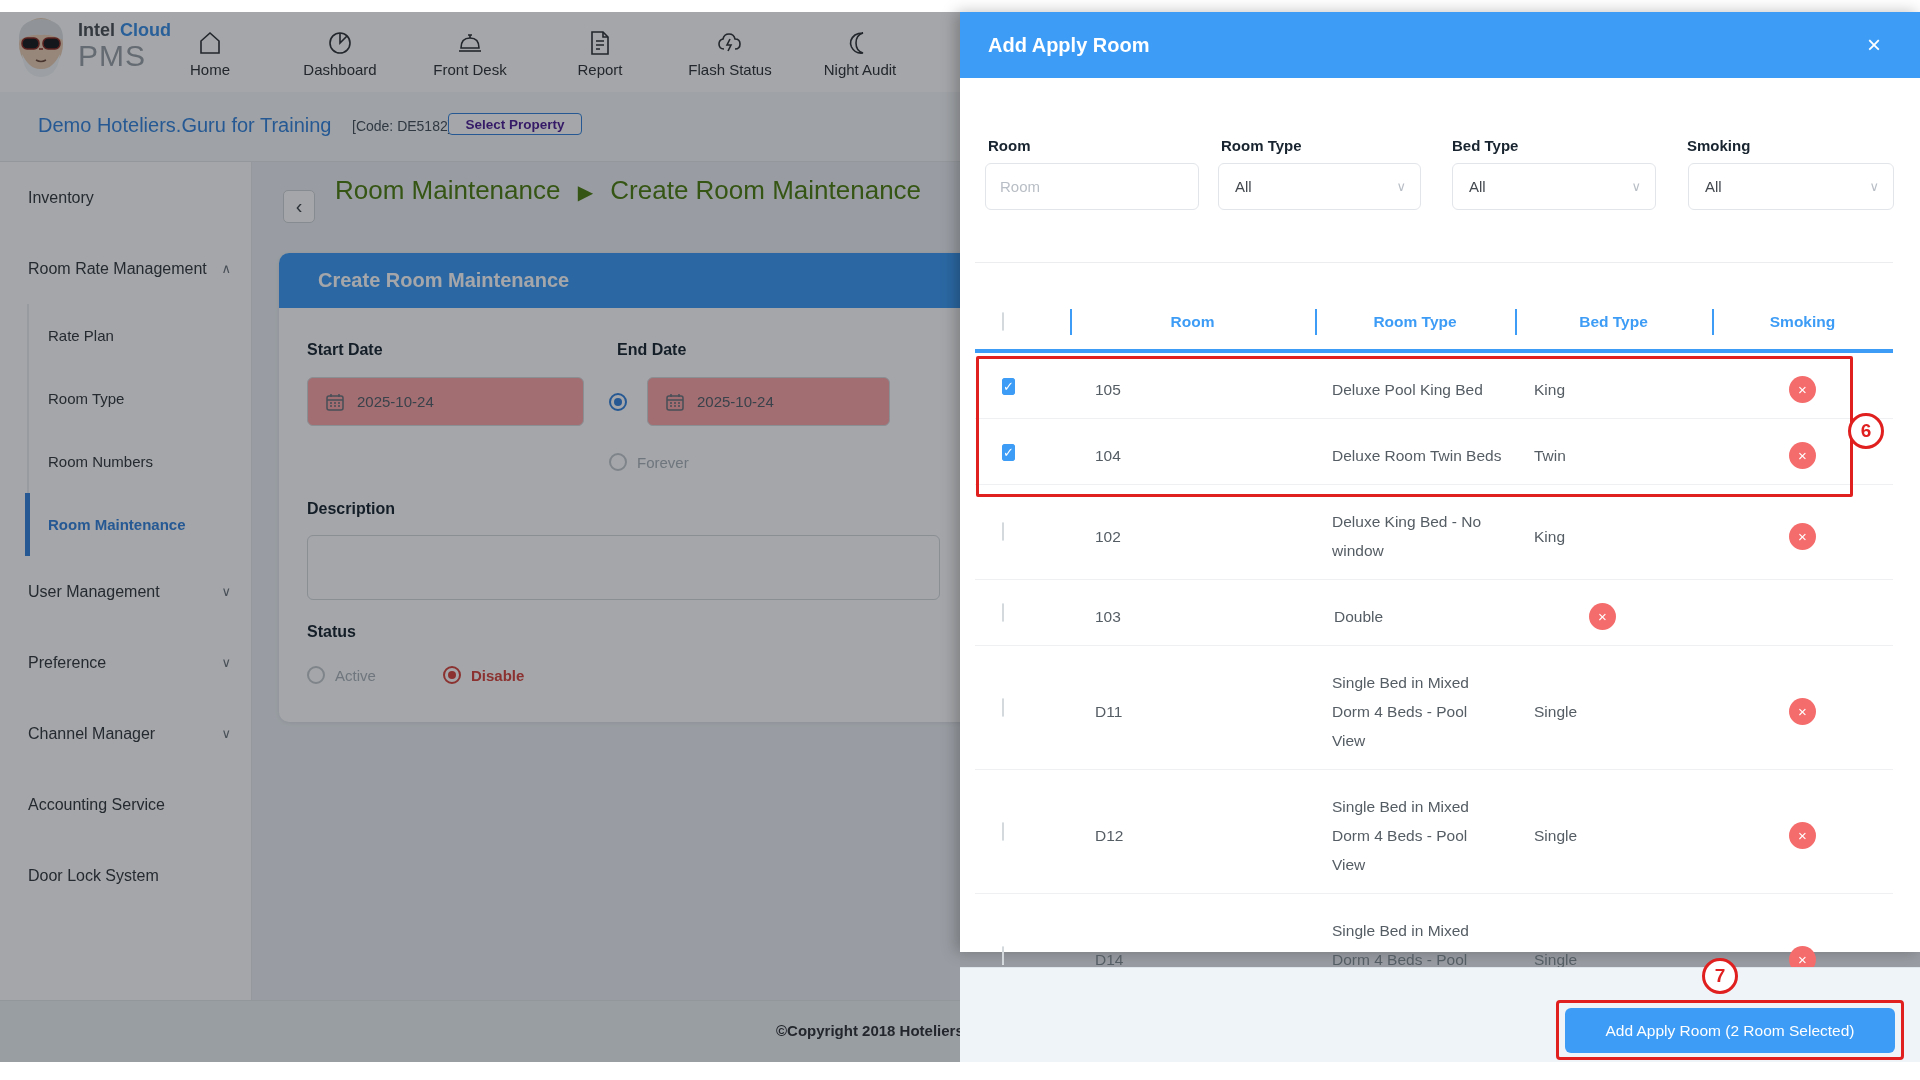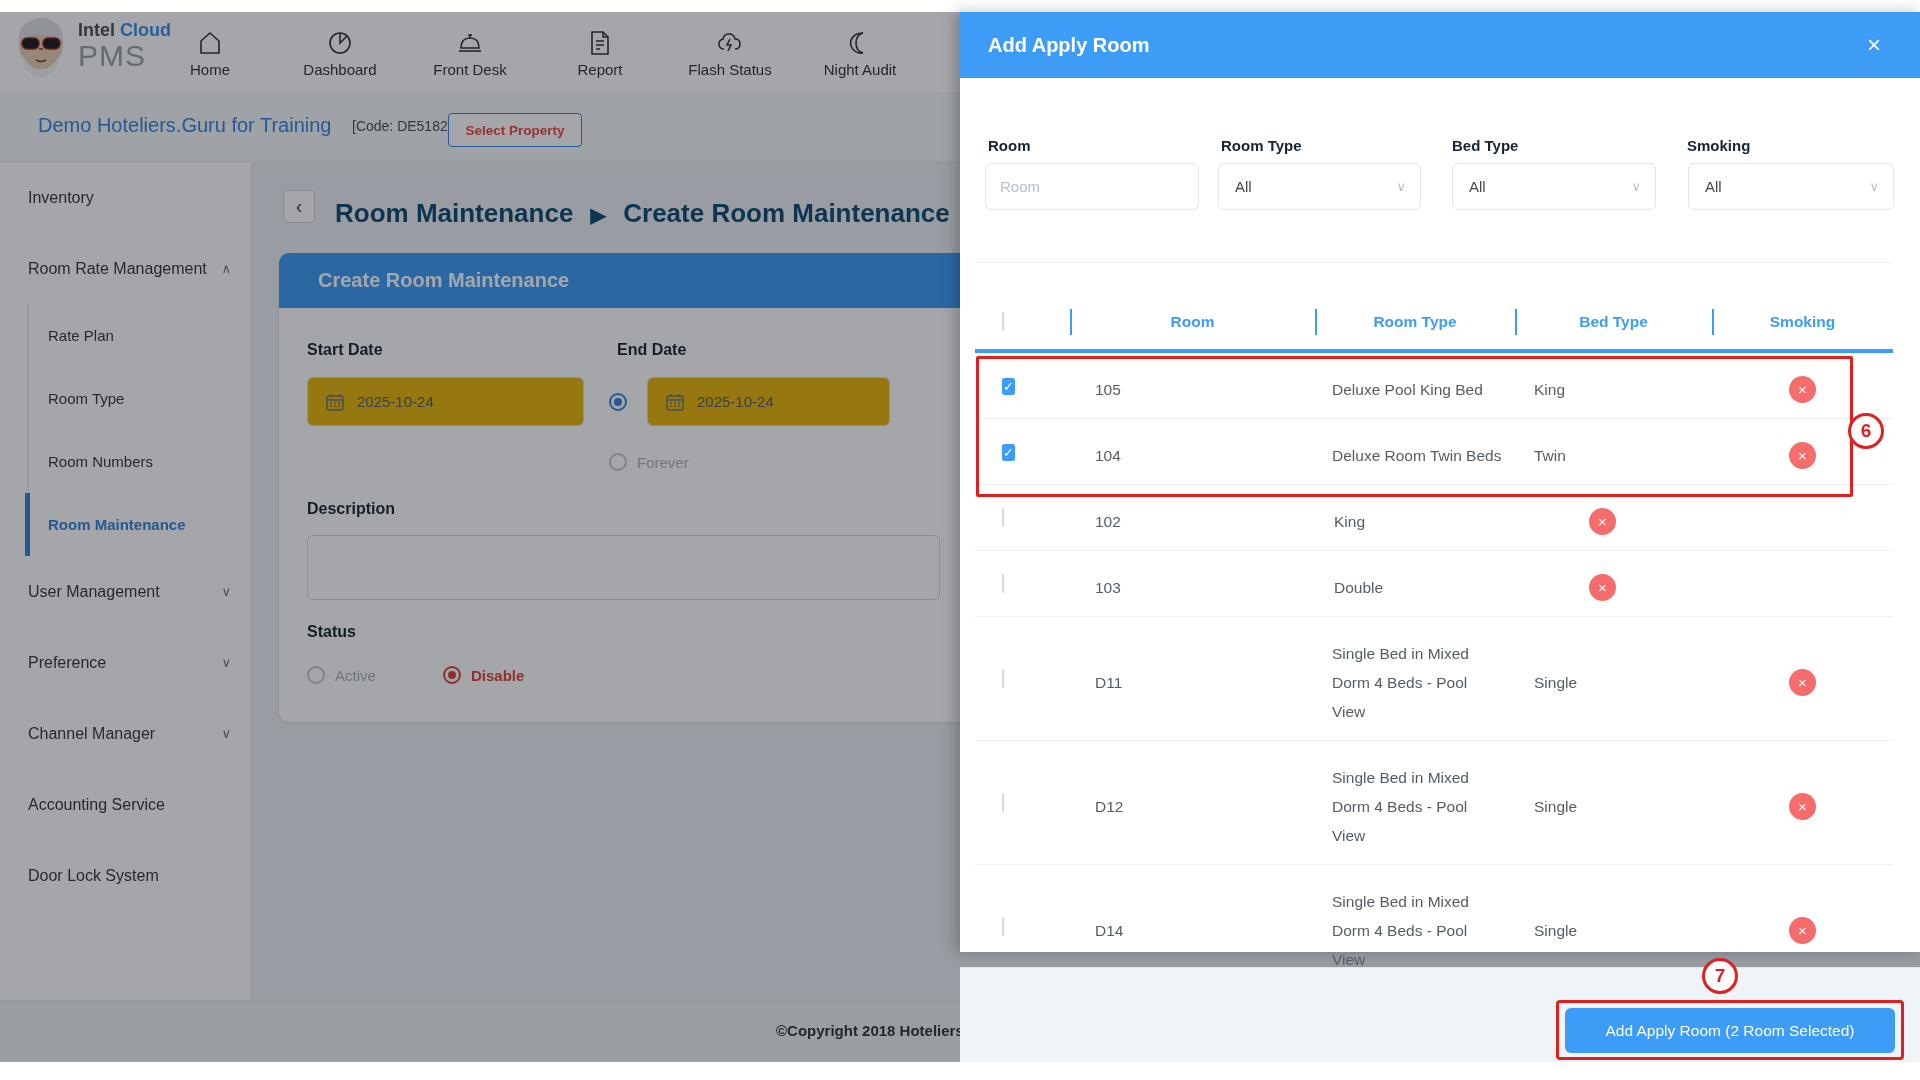--- a/index.html
+++ b/index.html
@@ -18,41 +18,41 @@
   .nav-items { position:absolute; left:145px; top:0; height:80px; display:flex; }
   .nav-item { width:130px; height:80px; display:flex; flex-direction:column; align-items:center; justify-content:center; cursor:pointer; }
   .nav-icon { height:30px; display:flex; align-items:flex-end; justify-content:center; }
   .nav-icon svg { stroke:#2f3337; fill:none; stroke-width:1.6; }
   .nav-label { margin-top:5px; font-size:15px; color:#2f3337; white-space:nowrap; }
 
   
   .property-bar { position:absolute; left:0; top:92px; width:100%; height:70px; background:#f7f9fb; border-bottom:1px solid #e5e8eb; }
   .prop-title { position:absolute; left:38px; top:22px; font-size:20px; color:#3484dd; }
   .prop-code { position:absolute; left:352px; top:26px; font-size:14px; color:#454f5a; }
-  .select-property-btn { position:absolute; left:448px; top:113px; width:134px; height:34px; background:#fff; border:1px solid #3484dd; border-radius:4px; color:#ef4444; font-size:13.5px; font-weight:bold; display:flex; align-items:center; justify-content:center; cursor:pointer; z-index:1; }
+  .select-property-btn { position:absolute; left:448px; top:113px; width:134px; height:22px; background:#fff; border:1px solid #3484dd; border-radius:4px; color:#4c1d95; font-size:13.5px; font-weight:bold; display:flex; align-items:center; justify-content:center; cursor:pointer; z-index:1; }
 
   
   .content-bg { position:absolute; left:0; top:162px; width:100%; height:838px; background:#edf1f5; }
   .sidebar { position:absolute; left:0; top:162px; width:252px; height:838px; background:#fff; border-right:1px solid #e7eaec; }
   .side-item { height:71px; display:flex; align-items:center; padding-left:28px; padding-right:20px; font-size:16px; color:#33383d; cursor:pointer; justify-content:space-between; }
   .side-item .chev { color:#6b7ould; color:#6b737b; font-size:13px; }
   .side-sub { }
   .side-sub-item { height:63px; display:flex; align-items:center; margin-left:27px; border-left:2px solid #eceff1; padding-left:19px; font-size:15px; color:#33383d; cursor:pointer; }
   .side-sub-item.active { margin-left:25px; border-left:5px solid #3484dd; padding-left:18px; color:#3484dd; font-weight:bold; }
 
   
   .back-btn { position:absolute; left:283px; top:190px; width:32px; height:33px; background:#fff; border:1px solid #cfd4d8; border-radius:5px; font-size:20px; color:#3c4348; display:flex; align-items:center; justify-content:center; cursor:pointer; }
-  .breadcrumb { position:absolute; left:335px; top:198px; font-size:26px; font-weight:bold; color:#0c4a6e; }
+  .breadcrumb { position:absolute; left:335px; top:175px; font-size:26px; font-weight:normal; color:#4d7c0f; }
   .breadcrumb .sep { font-size:20px; margin:0 10px; }
 
   
   .panel { position:absolute; left:279px; top:253px; width:1420px; height:469px; background:#fff; border-radius:10px; box-shadow:0 1px 4px rgba(0,0,0,0.08); }
   .panel-header { height:55px; background:#3d9cf5; border-radius:10px 10px 0 0; display:flex; align-items:center; padding-left:39px; color:#fff; font-size:20px; font-weight:bold; }
   .fld-label { position:absolute; font-size:16px; font-weight:bold; color:#18242f; }
-  .date-input { position:absolute; height:49px; background:#eab308; border:1px solid #d6dade; border-radius:6px; display:flex; align-items:center; padding-left:17px; cursor:pointer; }
+  .date-input { position:absolute; height:49px; background:#fca5a5; border:1px solid #d6dade; border-radius:6px; display:flex; align-items:center; padding-left:17px; cursor:pointer; }
   .date-input svg { stroke:#6b737b; fill:none; stroke-width:1.5; }
   .date-text { margin-left:12px; font-size:15px; color:#535e68; }
   .radio { width:18px; height:18px; border-radius:50%; border:2px solid #c3c9ce; background:#fff; display:inline-block; position:relative; }
   .radio.sel-blue { border-color:#3484dd; }
   .radio.sel-blue::after { content:""; position:absolute; left:3px; top:3px; width:8px; height:8px; border-radius:50%; background:#3484dd; }
   .radio.sel-red { border-color:#d7453d; }
   .radio.sel-red::after { content:""; position:absolute; left:3px; top:3px; width:8px; height:8px; border-radius:50%; background:#d7453d; }
   .radio-row { position:absolute; display:flex; align-items:center; }
   .radio-label { margin-left:10px; font-size:15px; }
   .desc-area { position:absolute; left:28px; top:282px; width:633px; height:65px; border:1px solid #d6dade; border-radius:6px; resize:none; font-family:"Liberation Sans",sans-serif; font-size:15px; padding:8px; color:#333; }
@@ -394,20 +394,23 @@
           </div>
     <div class="cell bed col-bed">Twin</div>
     <div class="cell action col-action">
             <span class="x-circle">×</span>
           </div>
   </div>
 
   <div class="tbl-row">
     <div class="col-check"><span class="checkbox"></span></div>
     <div class="cell room col-room">102</div>
+    <div class="cell type col-type">
+            <span class="t">Deluxe King Bed - No window</span>
+          </div>
     <div class="cell bed col-bed">King</div>
     <div class="cell action col-action">
             <span class="x-circle">×</span>
           </div>
   </div>
 
   <div class="tbl-row">
     <div class="col-check"><span class="checkbox"></span></div>
     <div class="cell room col-room">103</div>
     <div class="cell bed col-bed">Double</div>

